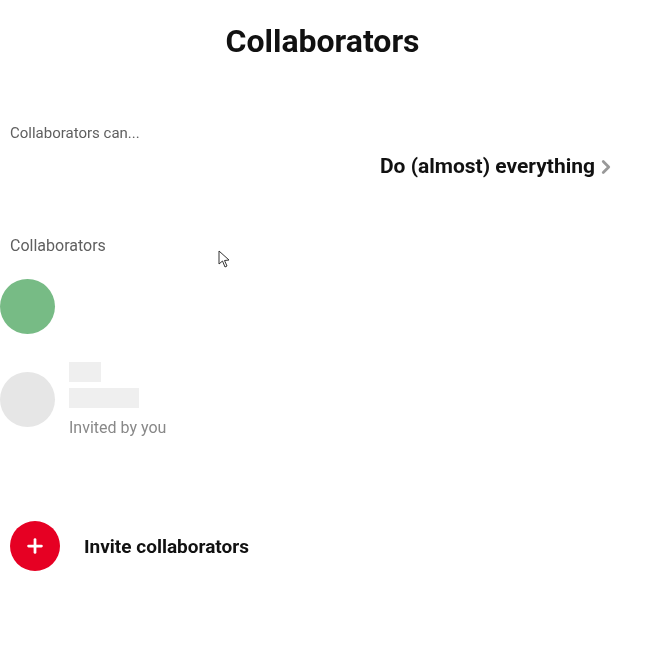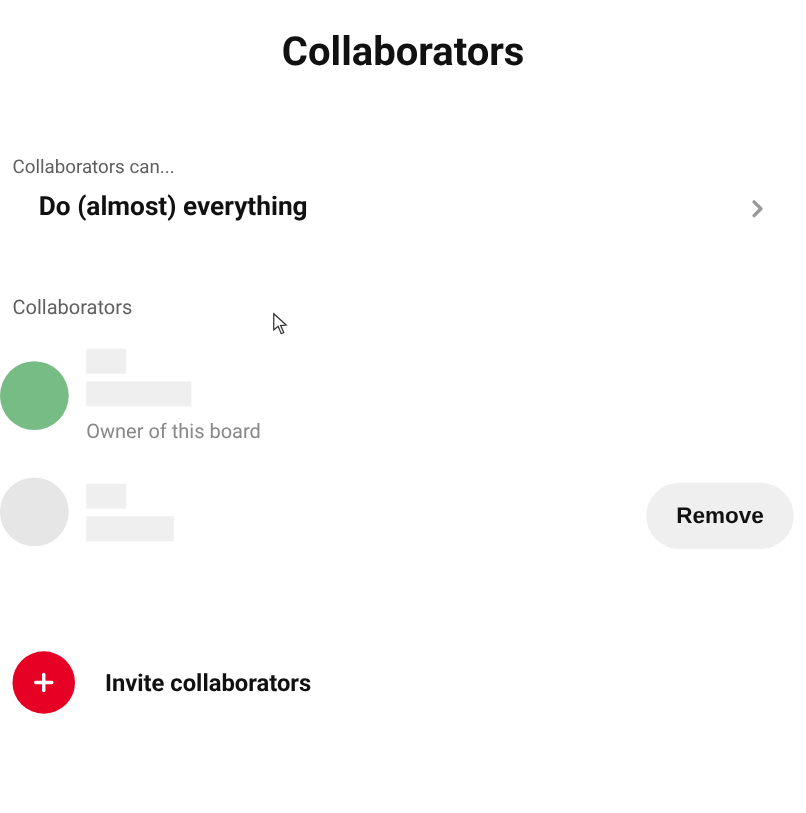--- a/index.html
+++ b/index.html
@@ -25,21 +25,21 @@
     }
     .section-label {
       font-size: 15px;
       color: #5f5f5f;
       padding: 0 10px;
       margin-top: 44px;
     }
     .permission-row {
       display: flex;
       align-items: center;
-      justify-content: space-between;
+      justify-content: flex-end;
       padding: 12px 10px 0 10px;
       cursor: pointer;
       margin-left: 21px;
     }
     .permission-text {
       max-width: 480px;
     }
     .permission-title {
       font-size: 21px;
       font-weight: 700;
@@ -181,34 +181,29 @@
       </svg>
   </span>
 </div>
 
 <div class="collab-label">Collaborators</div>
 
 <div class="collab-list">
 
   <div class="collab-item">
     <div class="avatar avatar-green"></div>
-    <div class="collab-info">
-      <div class="name-bar primary"></div>
-      <div class="name-bar secondary"></div>
-      <div class="role-text">Owner of this board</div>
-    </div>
   </div>
 
   <div class="collab-item">
     <div class="avatar avatar-gray"></div>
     <div class="collab-info">
       <div class="name-bar primary"></div>
       <div class="name-bar secondary" style="width:70px"></div>
+      <div class="role-text">Invited by you</div>
     </div>
-    <button class="remove-btn">Remove</button>
   </div>
 
 </div>
 
 <div class="invite-row">
   <div class="invite-plus">
     <svg viewBox="0 0 24 24" fill="none" stroke="currentColor" stroke-width="3" stroke-linecap="round">
         <line x1="12" y1="5" x2="12" y2="19"></line>
         <line x1="5" y1="12" x2="19" y2="12"></line>
       </svg>

